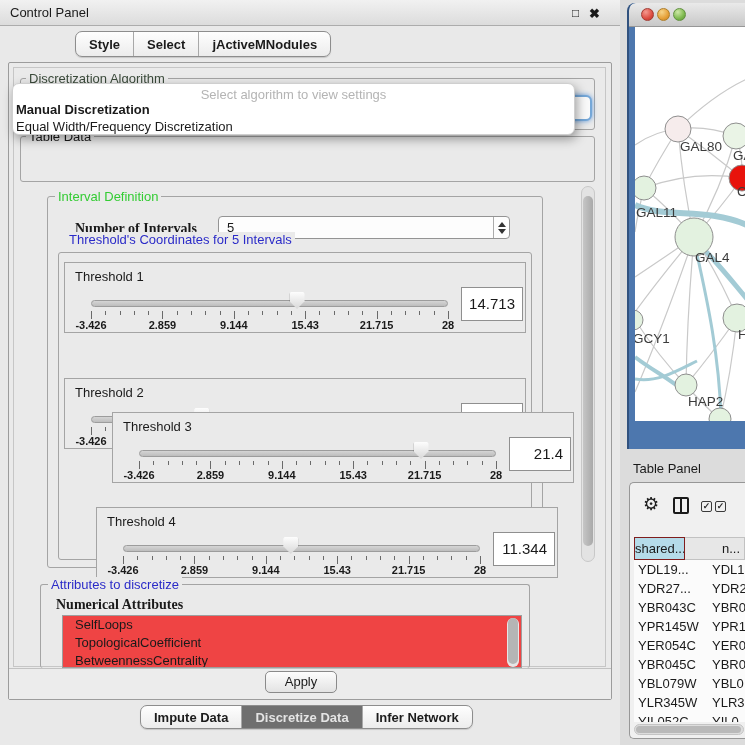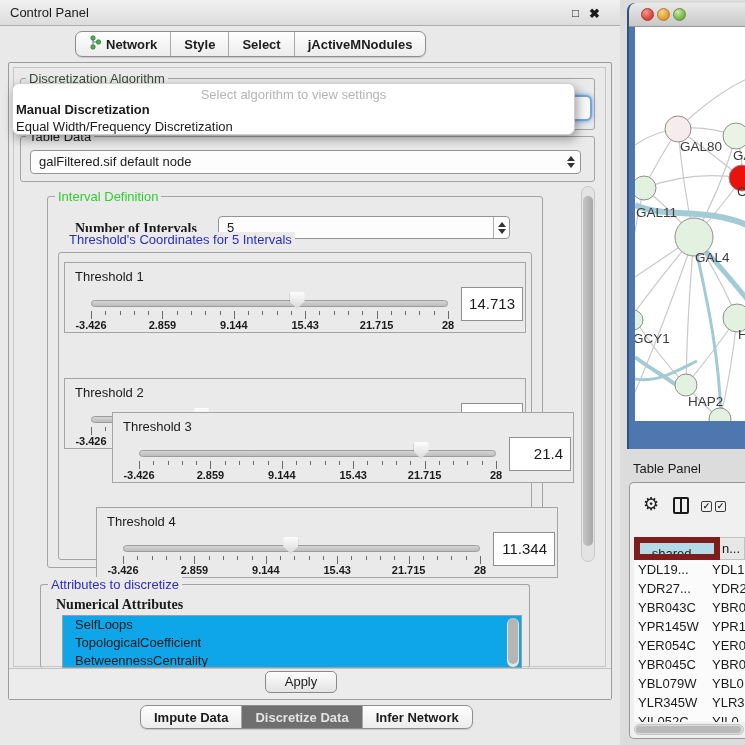--- a/index.html
+++ b/index.html
@@ -67,21 +67,21 @@
     clip-path:polygon(8% 0,92% 0,100% 10%,100% 55%,50% 100%,0 55%,0 10%);
     filter:drop-shadow(0 0 1px rgba(0,0,0,.6));}
   .tick{position:absolute;top:48px;width:1px;background:#6A6A6A;}
   .tick.major{height:8px;}
   .tick.minor{height:4px;}
   .scale-lbl{position:absolute;top:56px;font-size:11px;font-weight:bold;transform:translateX(-50%);white-space:nowrap;}
   .val-box{position:absolute;left:396px;top:24px;width:62px;height:34px;background:#FFFFFF;
     border:1px solid #8F8F8F;font-size:15px;text-align:right;line-height:32px;padding-right:7px;}
 
   
-  .listbox{position:absolute;left:62px;top:615px;width:460px;height:53px;background:#0ea5e9;
+  .listbox{position:absolute;left:62px;top:615px;width:460px;height:53px;background:#ef4444;
     border:1px solid #9E9E9E;overflow:hidden;}
   .attr-item{font-size:13px;line-height:18px;padding-left:12px;white-space:nowrap;}
   .list-vscroll{position:absolute;right:2px;top:2px;width:12px;height:49px;background:#E6E6E6;border-radius:6px;}
   .list-vscroll .thumb2{position:absolute;left:1px;top:0;width:10px;height:46px;background:#B5B5B5;border-radius:6px;}
 
   .bottom-strip{position:absolute;left:9px;top:668px;width:602px;height:31px;background:#ECECEC;
     border-top:1px solid #C2C2C2;}
   .apply-btn{position:absolute;left:265px;top:671px;width:72px;height:22px;font-size:13px;
     background:linear-gradient(#FDFDFD,#E3E3E3);border:1px solid #8A8A8A;border-radius:5px;
     text-align:center;line-height:20px;}
@@ -108,21 +108,21 @@
   .tp-window{position:absolute;left:629px;top:482px;width:116px;height:257px;background:#F0F0F0;
     border:1px solid #979797;border-right:none;border-radius:5px 0 0 5px;overflow:hidden;}
   .tp-toolbar{position:absolute;left:0;top:0;width:100%;height:48px;}
   .gear{position:absolute;left:13px;top:12px;font-size:18px;color:#1f1f1f;line-height:18px;}
   .col-icon{position:absolute;left:43px;top:14px;width:16px;height:17px;border:2px solid #1a1a1a;border-radius:2px;}
   .col-icon::after{content:"";position:absolute;left:5px;top:0;width:2px;height:13px;background:#1a1a1a;}
   .cb{position:absolute;top:18px;width:11px;height:11px;border:1.5px solid #3A3A3A;border-radius:2px;
     font-size:9px;line-height:9px;text-align:center;color:#2a2a2a;font-weight:bold;}
   .cb.c1{left:71px;} .cb.c2{left:85px;}
   .tp-header{position:absolute;left:4px;top:54px;right:0;height:23px;display:flex;font-size:13px;}
-  .tp-header .h1{width:86px;background:var(--header-blue,#B5DBE9);border:6px solid #7f1d1d;
+  .tp-header .h1{width:51px;background:var(--header-blue,#B5DBE9);border:1px solid #7f1d1d;
     text-align:center;line-height:21px;overflow:hidden;white-space:nowrap;}
   .tp-header .h2{flex:1;background:#E7E7E7;border:1px solid #C2C2C2;border-left:none;
     text-align:right;padding-right:4px;line-height:21px;overflow:hidden;white-space:nowrap;}
   .tp-rows{position:absolute;left:4px;top:77px;right:0;bottom:16px;background:#FBFBFB;overflow:hidden;}
   .trow{display:flex;height:19px;font-size:13px;line-height:19px;white-space:nowrap;}
   .trow .tc1{width:74px;padding-left:4px;overflow:hidden;}
   .trow .tc2{flex:1;padding-left:4px;overflow:hidden;}
   .tp-hscroll{position:absolute;left:4px;right:1px;bottom:3px;height:11px;background:#DDDDDD;
     border:1px solid #C4C4C4;border-radius:6px;}
   .tp-hscroll .thumb2{position:absolute;left:1px;top:1px;height:7px;width:97%;background:#B9B9B9;border-radius:5px;}
@@ -133,32 +133,20 @@
 <div id="app">
 
   <div class="titlebar">
     <span class="title">Control Panel</span>
     <span class="win-btn btn-float">□</span>
     <span class="win-btn btn-close">✖</span>
   </div>
 
   <div class="tabbar top">
     <div class="tabseg">
-      <span>
-        <svg width="12" height="15" viewBox="0 0 12 15">
-          <line x1="4" y1="3" x2="4" y2="12" stroke="#9A9A9A" stroke-width="1.4"></line>
-          <line x1="4" y1="7" x2="9" y2="7" stroke="#9A9A9A" stroke-width="1.4"></line>
-          <circle cx="4" cy="3" r="2.2" fill="#4CAF50" stroke="#2E7D32" stroke-width="0.8"></circle>
-          <circle cx="4" cy="12" r="2.2" fill="#4CAF50" stroke="#2E7D32" stroke-width="0.8"></circle>
-          <circle cx="9.5" cy="7" r="2.2" fill="#4CAF50" stroke="#2E7D32" stroke-width="0.8"></circle>
-        </svg>
-      </span>
-      <span>Network</span>
-    </div>
-    <div class="tabseg">
       <span>Style</span>
     </div>
     <div class="tabseg">
       <span>Select</span>
     </div>
     <div class="tabseg">
       <span>jActiveMNodules</span>
     </div>
   </div>
 
@@ -170,27 +158,20 @@
   <div class="combo-fragment"></div>
 
   <div class="popup">
     <div class="popup-hint">Select algorithm to view settings</div>
     <div class="popup-opt bold">Manual Discretization</div>
     <div class="popup-opt plain">Equal Width/Frequency Discretization</div>
   </div>
 
   <div class="group" style="left:20px;top:136px;width:575px;height:46px;"></div>
   <div class="group-title" style="left:26px;top:129px;">Table Data</div>
-  <div class="combo" style="left:30px;top:150px;width:551px;height:24px;">
-    <span>galFiltered.sif default node</span>
-    <span class="stepper">
-        <i class="tri-up"></i>
-        <i class="tri-down"></i>
-      </span>
-  </div>
 
   <div class="group" style="left:47px;top:196px;width:496px;height:372px;"></div>
   <div class="group-title t-green" style="left:55px;top:189px;">Interval Definition</div>
 
   <div class="lbl-bold" style="left:75px;top:221px;">Number of Intervals</div>
   <div class="combo" style="left:218px;top:216px;width:292px;height:23px;">
     <span>5</span>
     <span class="stepper boxed">
         <i class="tri-up"></i>
         <i class="tri-down"></i>

